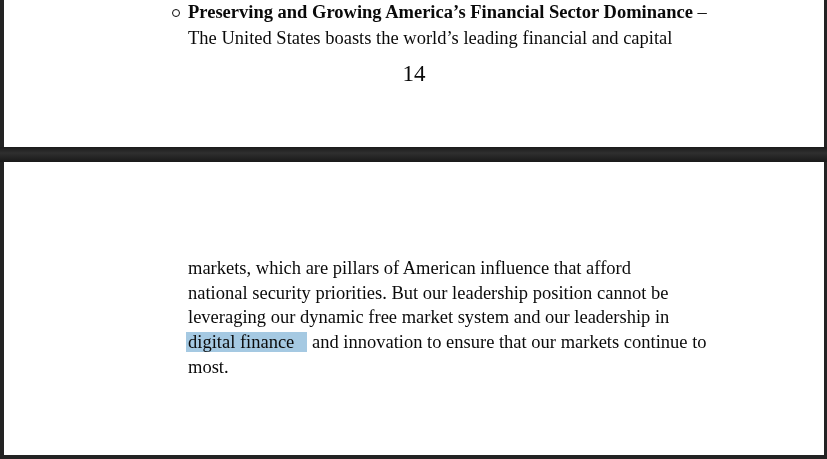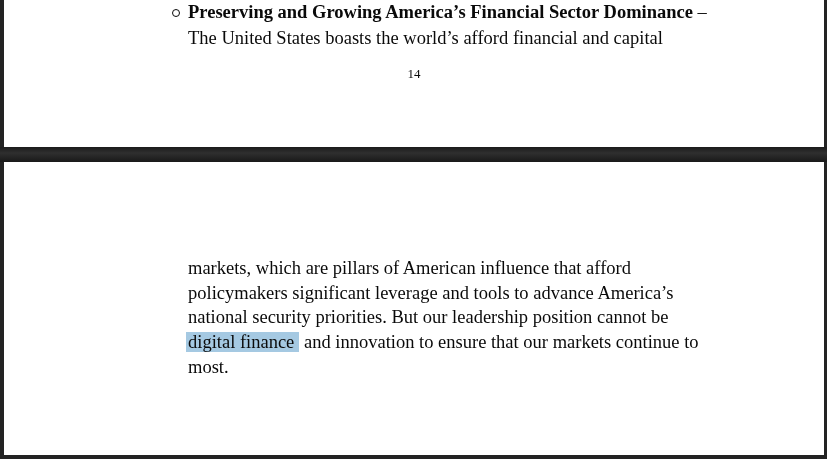--- a/index.html
+++ b/index.html
@@ -48,52 +48,52 @@
   }
   .heading-bold { font-weight: bold; }
   .page-top .body-line {
     position: absolute;
     left: 184px; top: 26px;
   }
   .page-number {
     position: absolute;
     left: 0; top: 62px; width: 100%;
     text-align: center;
-    font-size: 13px;
+    font-size: 23px;
     line-height: 24.7px;
   }
   
   .text-column {
     position: absolute;
     left: 184px; top: 94px;
     width: 560px;
   }
   .hl {
     background: var(--hl, #a5c9e2);
-    padding: 0 5px 0 2px;
+    padding: 0 13px 0 2px;
     margin-left: -2px;
   }
 </style>
 </head>
 <body>
 
 <div class="viewer">
 
   <div class="page page-top">
     <span class="bullet-circle"></span>
     <div class="line heading-line"><span class="heading-bold">Preserving and Growing America’s Financial Sector Dominance</span><span> –</span></div>
-    <div class="line body-line">The United States boasts the world’s afford financial and capital</div>
+    <div class="line body-line">The United States boasts the world’s leading financial and capital</div>
     <div class="page-number">14</div>
   </div>
 
   <div class="page-gap"></div>
 
   <div class="page page-bottom">
     <div class="text-column">
       <div class="line">markets, which are pillars of American influence that afford</div>
-      <div class="line">policymakers significant leverage and tools to advance America’s</div>
       <div class="line">national security priorities. But our leadership position cannot be</div>
+      <div class="line">leveraging our dynamic free market system and our leadership in</div>
       <div class="line"><span class="hl">digital finance</span><span> and innovation to ensure that our markets continue to</span></div>
       <div class="line">most.</div>
     </div>
   </div>
 
 </div>
 
 </body></html>

